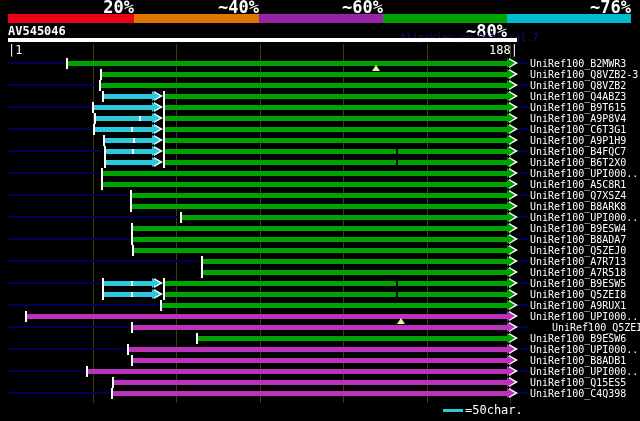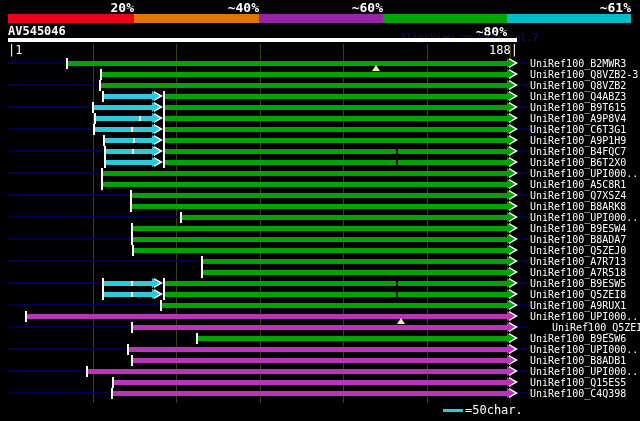--- a/index.html
+++ b/index.html
@@ -1,19 +1,19 @@
 <!DOCTYPE html>
 <html><head>
 <meta charset="utf-8">
 <style>
   html,body{margin:0;padding:0;background:#000;}
   #screen{position:relative;width:640px;height:421px;background:#000;overflow:hidden;
           font-family:"DejaVu Sans Mono","Liberation Mono",monospace;}
   .scale-label{position:absolute;top:1px;height:13px;color:#fff;font-weight:bold;
-               font-size:13px;line-height:13px;text-align:right;white-space:pre;}
+               font-size:17px;line-height:13px;text-align:right;white-space:pre;}
   .scale-seg{position:absolute;top:14px;height:9px;}
   #query-title{position:absolute;left:8px;top:25px;color:#fff;font-weight:bold;font-size:12px;line-height:12px;}
   #watermark{position:absolute;left:400px;top:33px;color:#0d0d50;font-weight:bold;font-size:10px;line-height:10px;letter-spacing:0;}
   #ruler-bar{position:absolute;left:8px;top:38px;width:509px;height:4px;background:#fff;}
   .ruler-num{position:absolute;top:44px;color:#fff;font-size:12px;line-height:12px;white-space:pre;}
   .gridline{position:absolute;top:44px;width:1px;height:359px;background:#3d3d10;}
   .leader{position:absolute;height:2px;background:#000055;}
   .bar{position:absolute;height:5px;}
   .tick{position:absolute;width:2px;height:11px;background:#fff;}
   .tri{position:absolute;width:0;height:0;border-top:5px solid transparent;border-bottom:5px solid transparent;}
@@ -28,21 +28,21 @@
 </style>
 </head>
 <body>
 
 <div id="screen">
   <div id="scale-labels">
       <div class="scale-label" style="left: 54px; width: 80px;">20%</div>
       <div class="scale-label" style="left: 179px; width: 80px;">~40%</div>
       <div class="scale-label" style="left: 303px; width: 80px;">~60%</div>
       <div class="scale-label" style="left: 427px; width: 80px; margin-top: 24px;">~80%</div>
-      <div class="scale-label" style="left: 551px; width: 80px;">~61%</div>
+      <div class="scale-label" style="left: 551px; width: 80px;">~76%</div>
     </div>
   <div id="scale-bar">
       <div class="scale-seg" style="left: 8px; width: 126px; background: rgb(238, 0, 24);"></div>
       <div class="scale-seg" style="left: 134px; width: 125px; background: rgb(221, 119, 0);"></div>
       <div class="scale-seg" style="left: 259px; width: 124px; background: rgb(153, 34, 170);"></div>
       <div class="scale-seg" style="left: 383px; width: 124px; background: rgb(0, 164, 0);"></div>
       <div class="scale-seg" style="left: 507px; width: 124px; background: rgb(0, 188, 204);"></div>
     </div>
 
   <div id="query-title">AV545046</div>

